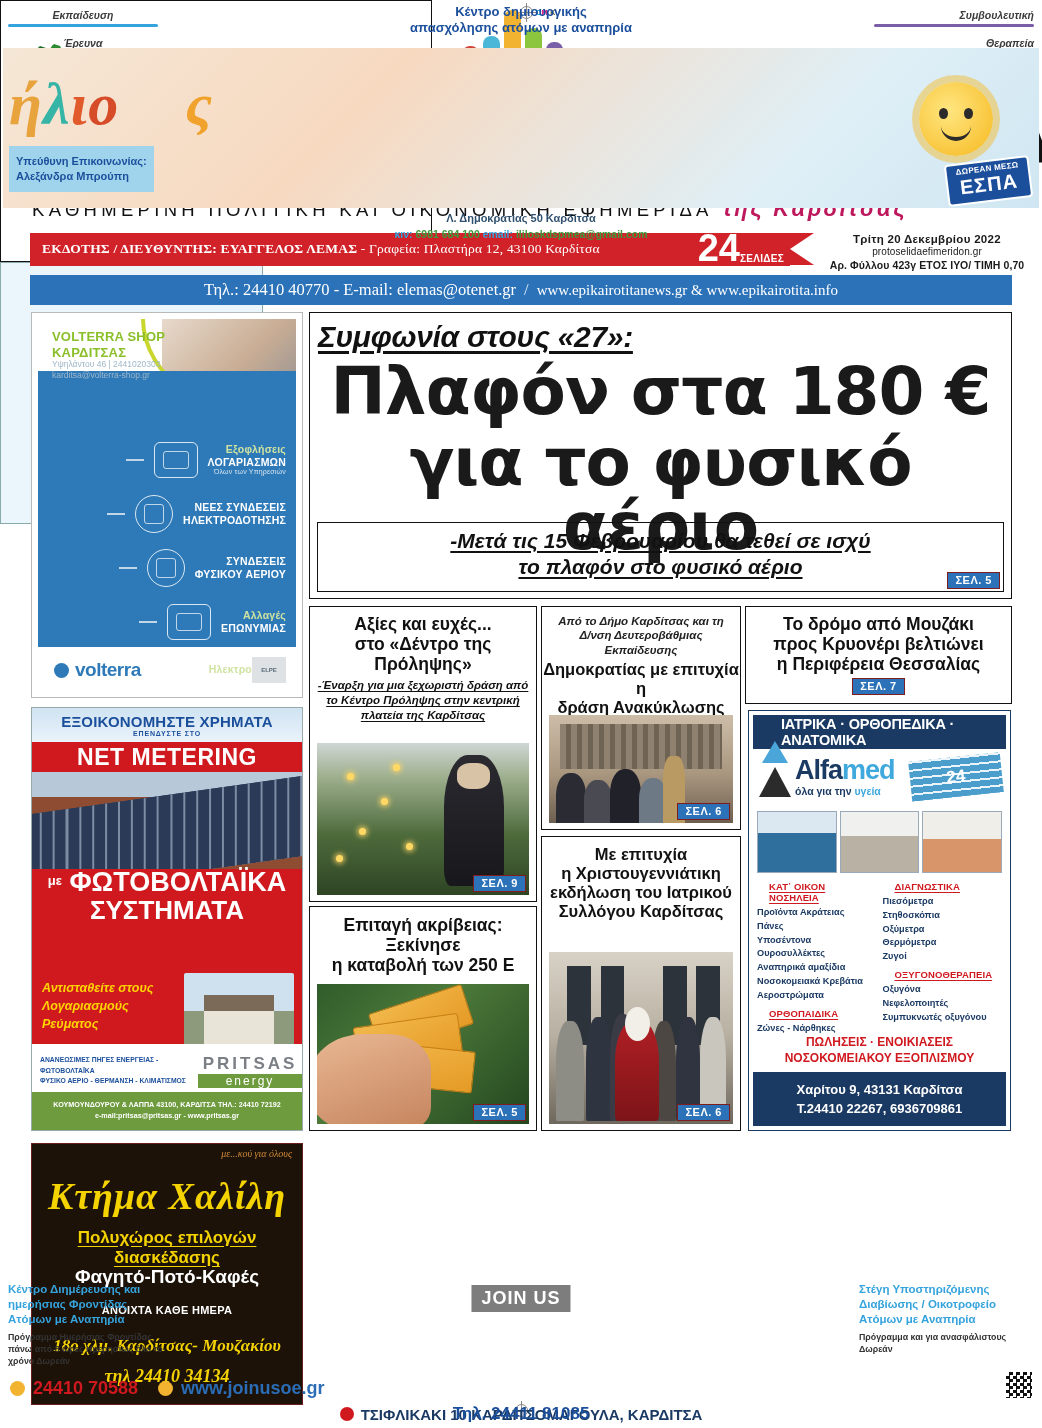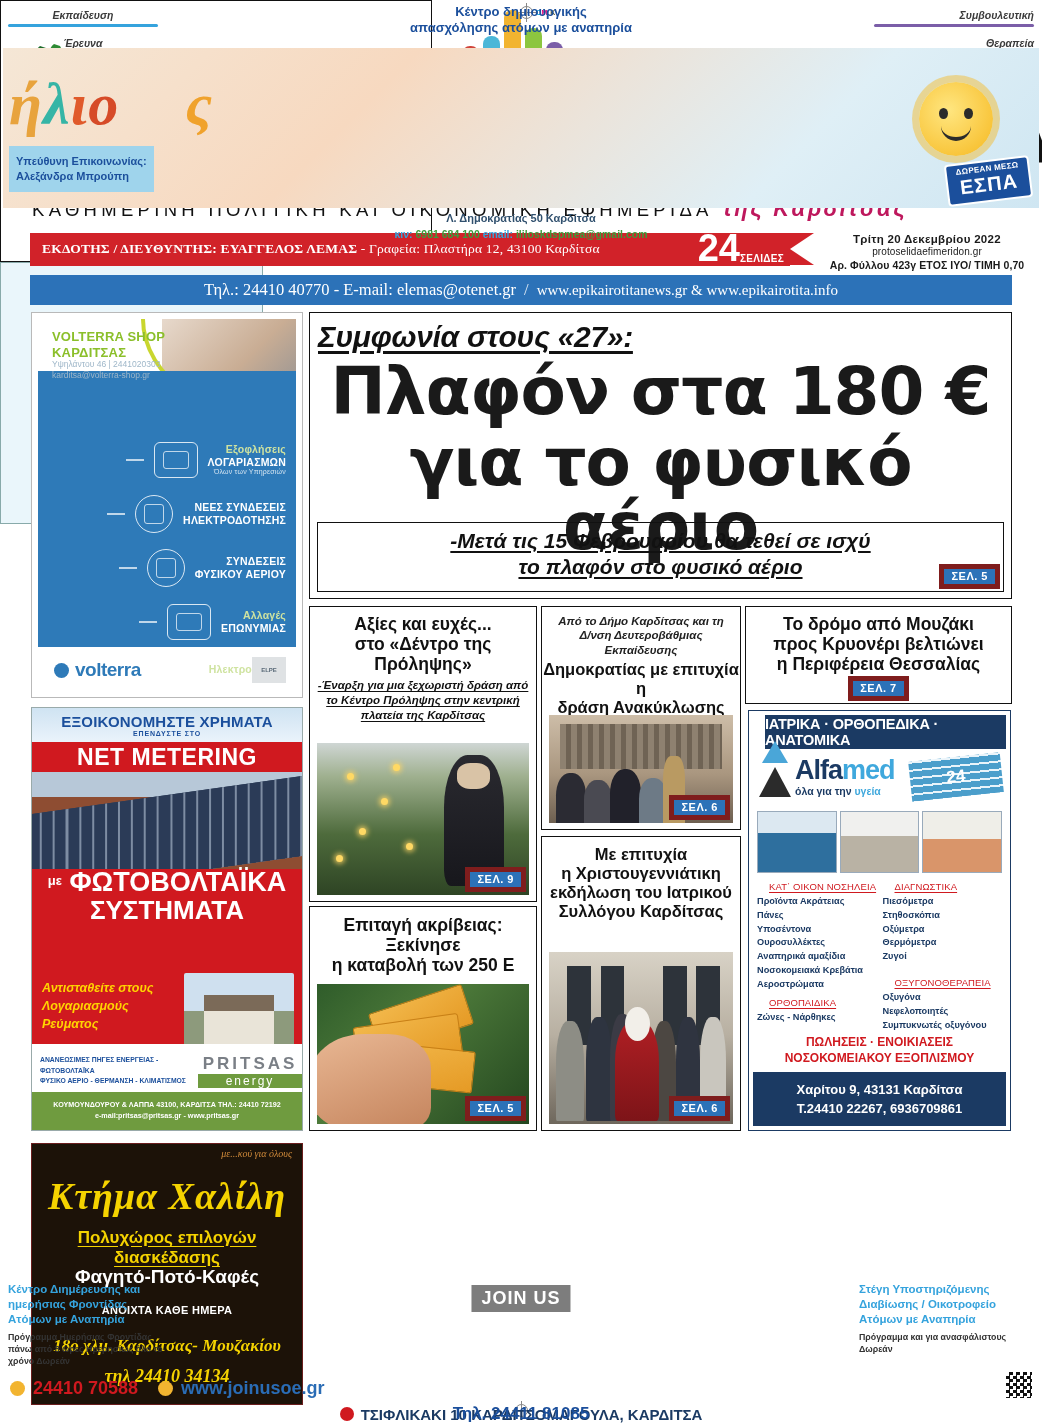--- a/index.html
+++ b/index.html
@@ -91,21 +91,21 @@
     display: flex; align-items: center; justify-content: center; gap: 8px;
   }
   .bluebar .sep { opacity: .85; }
   .bluebar .small { font-size: 15px; }
 
   
   .box { position: absolute; border: 1px solid #111; background: #fff; overflow: hidden; }
   .sel {
     display: inline-block; background: #2c72b8; color: #fff;
     font-size: 11px; font-weight: bold; padding: 1px 7px 2px;
-    border: 5px solid #7f1d1d; letter-spacing: .5px;
+    border: 1px solid #7f1d1d; letter-spacing: .5px;
     font-family: "Liberation Sans", sans-serif;
   }
 
   
   #lead { left: 309px; top: 312px; width: 703px; height: 287px; }
   .kicker {
     margin: 7px 0 0 8px; font-size: 30px; font-weight: bold; font-style: italic;
     color: #111; text-decoration: underline; text-underline-offset: 4px;
     letter-spacing: -.3px;
   }
@@ -259,23 +259,23 @@
             color: #ffffff; font-size: 11px; font-weight: bold; letter-spacing: .3px; }
   .hal-l5 { position: absolute; left: 0; right: 0; top: 192px; text-align: center;
             color: #f5d300; font-family: "Liberation Serif", serif; font-style: italic;
             font-weight: bold; font-size: 17px; }
   .hal-l6 { position: absolute; left: 0; right: 0; top: 222px; text-align: center;
             color: #f5d300; font-family: "Liberation Serif", serif; font-style: italic;
             font-weight: bold; font-size: 18px; }
 
   
   #ad-alfamed { left: 748px; top: 710px; width: 263px; height: 421px; border: 1px solid #1b3a63; }
-  .af-head { position: absolute; left: 16px; right: 4px; top: 4px; height: 34px; background: #1b3a63;
+  .af-head { position: absolute; left: 4px; right: 4px; top: 4px; height: 34px; background: #1b3a63;
              color: #fff; font-size: 14.5px; font-weight: bold; letter-spacing: -.2px;
-             display: flex; align-items: center; justify-content: center; }
+             display: flex; align-items: center; justify-content: center; padding-left: 28px; }
   .af-logo { position: absolute; left: 10px; top: 46px; display: flex; align-items: flex-end; gap: 4px; }
   .af-logo .tri { width: 0; height: 0; border-left: 16px solid transparent;
                   border-right: 16px solid transparent; border-bottom: 30px solid #2b2b2b; position: relative; }
   .af-logo .tri::after { content:""; position:absolute; left:-13px; top:-26px;
                   border-left: 13px solid transparent; border-right: 13px solid transparent;
                   border-bottom: 22px solid #4aa6d8; }
   .af-logo .txt { line-height: 1; }
   .af-logo .txt .n1 { font-size: 27px; font-weight: bold; color: #1b3a63; letter-spacing: -1px; }
   .af-logo .txt .n2 { font-size: 27px; font-weight: bold; color: #3fa8dd; letter-spacing: -1px; }
   .af-logo .txt .n3 { font-size: 10.5px; font-weight: bold; color: #1b3a63; display: block; margin-top: 2px; }
@@ -285,21 +285,21 @@
            color:#fff; font-size: 17px; font-weight: bold; text-align:center; line-height: 40px;
            transform: rotate(-6deg); }
   .af-imgs { position: absolute; left: 8px; right: 8px; top: 100px; height: 62px;
              display: flex; gap: 3px; }
   .af-imgs div { flex: 1; border: 1px solid #9ab; }
   .af-i1 { background: linear-gradient(180deg,#dce8f1 0 35%,#2e6f9e 35% 100%); }
   .af-i2 { background: linear-gradient(180deg,#f0f0ee 0 40%,#b9b2a4 40% 100%); }
   .af-i3 { background: linear-gradient(180deg,#efeee8 0 45%,#d9956a 45% 100%); }
   .af-cols { position: absolute; left: 8px; right: 8px; top: 170px; display: flex; gap: 6px; }
   .af-cols .c { flex: 1; }
-  .af-cols h4 { font-size: 9.5px; color: #d0191f; font-weight: normal;
+  .af-cols h4 { font-size: 9.5px; color: #d0191f; font-weight: bold;
                 text-decoration: underline; text-underline-offset: 2px; margin-bottom: 3px; letter-spacing: .1px; padding-left: 12px; }
   .af-cols li { list-style: none; font-size: 9.2px; color: #1b3a63; font-weight: bold; line-height: 1.5; }
   .af-sales { position: absolute; left: 6px; right: 6px; bottom: 64px; text-align: center;
               color: #d0191f; font-size: 12px; font-weight: bold; line-height: 1.35; }
   .af-addr { position: absolute; left: 4px; right: 4px; bottom: 4px; height: 54px; background: #1b3a63;
              color: #fff; font-size: 13px; font-weight: bold; line-height: 1.5;
              display: flex; flex-direction: column; align-items: center; justify-content: center; }
 
   
   #ad-joinus { left: 309px; top: 1143px; width: 432px; height: 262px; border: 1px solid #111; background: #fff; }
@@ -686,21 +686,21 @@
       </div>
       <div class="c">
         <h4>ΔΙΑΓΝΩΣΤΙΚΑ</h4>
         <ul>
           <li>Πιεσόμετρα</li>
           <li>Στηθοσκόπια</li>
           <li>Οξύμετρα</li>
           <li>Θερμόμετρα</li>
           <li>Ζυγοί</li>
         </ul>
-        <h4 style="margin-top:13px">ΟΞΥΓΟΝΟΘΕΡΑΠΕΙΑ</h4>
+        <h4 style="margin-top:5px">ΟΞΥΓΟΝΟΘΕΡΑΠΕΙΑ</h4>
         <ul>
           <li>Οξυγόνα</li>
           <li>Νεφελοποιητές</li>
           <li>Συμπυκνωτές οξυγόνου</li>
         </ul>
       </div>
     </div>
     <div class="af-sales">
       <div>ΠΩΛΗΣΕΙΣ · ΕΝΟΙΚΙΑΣΕΙΣ</div>
       <div>ΝΟΣΟΚΟΜΕΙΑΚΟΥ ΕΞΟΠΛΙΣΜΟΥ</div>

